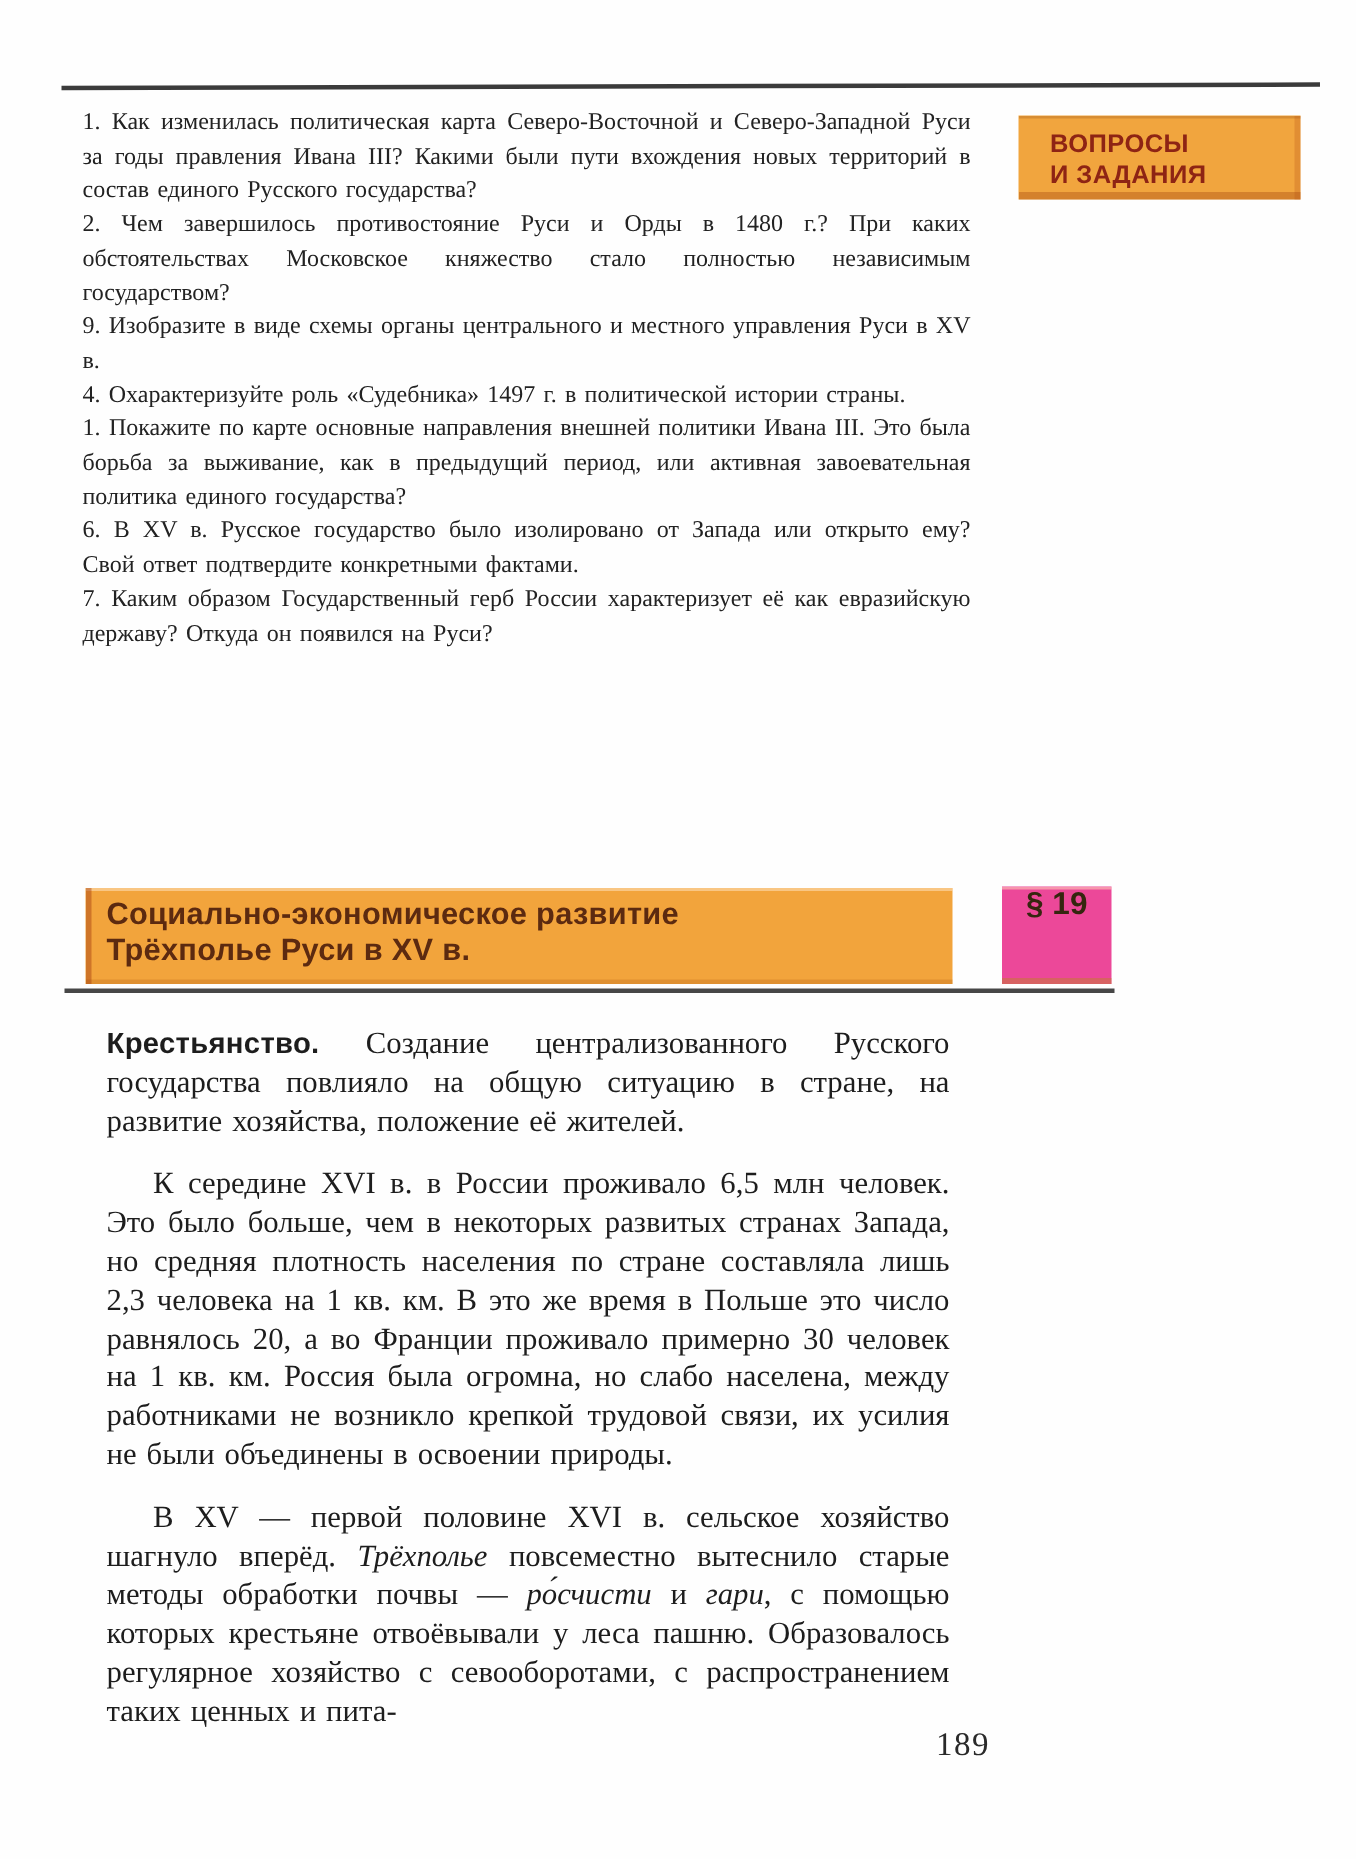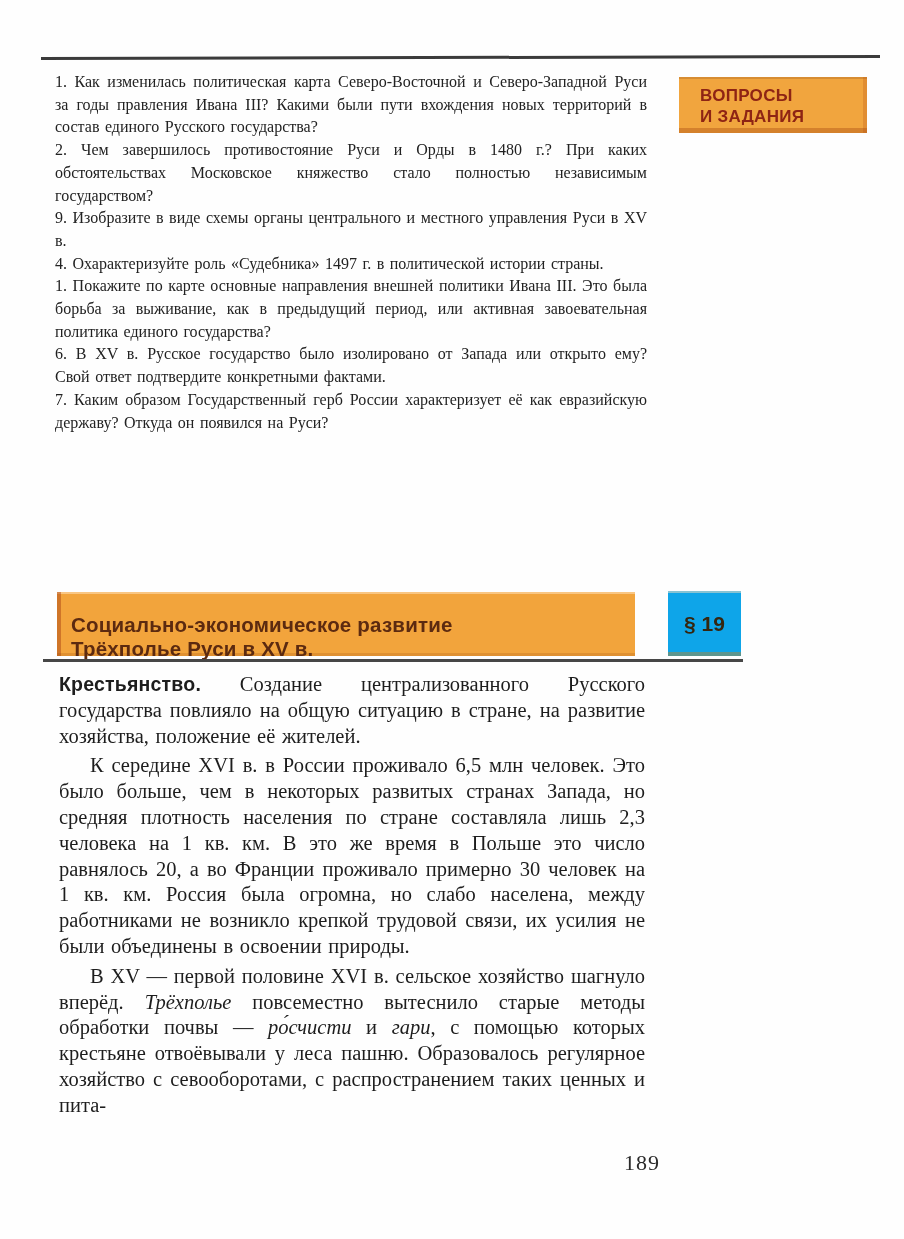--- a/index.html
+++ b/index.html
@@ -75,41 +75,40 @@
     height: 64px;
     background: #f2a43c;
     box-shadow: inset 4px 0 0 rgba(165, 60, 15, 0.45),
                 inset 0 2px 0 rgba(255, 225, 190, 0.55),
                 inset 0 -3px 0 rgba(190, 110, 30, 0.35);
     font-family: "Liberation Sans", sans-serif;
     font-weight: bold;
     font-size: 20.5px;
     line-height: 24px;
     color: #5c2a10;
-    padding: 21px 0 0 14px;
+    padding: 6px 0 0 14px;
     box-sizing: border-box;
     letter-spacing: 0.2px;
   }
 
   
   .para-box {
     position: absolute;
     left: 668px;
     top: 591px;
     width: 73px;
     height: 65px;
-    background: #0ea5e9;
+    background: #ec4899;
     box-shadow: inset 0 -4px 0 rgba(190, 130, 30, 0.45),
                 inset 0 2px 0 rgba(255, 225, 190, 0.5);
     font-family: "Liberation Sans", sans-serif;
     font-weight: bold;
     font-size: 21px;
     color: #35260f;
     display: flex;
-    align-items: center;
     justify-content: center;
     box-sizing: border-box;
   }
 
   
   .heading-rule {
     position: absolute;
     left: 43px;
     top: 659px;
     width: 700px;
@@ -123,21 +122,21 @@
     left: 55px;
     top: 668px;
     width: 594px;
     font-size: 20.5px;
     line-height: 25.8px;
     text-align: justify;
     word-spacing: 1.5px;
     color: #1d1d1d;
   }
   .body-text p {
-    margin: 4px;
+    margin: 16px;
     padding: 0;
   }
   .body-text p.indent {
     text-indent: 31px;
   }
   .seg-lead {
     font-family: "Liberation Sans", sans-serif;
     font-weight: bold;
     font-size: 19.5px;
     letter-spacing: 0.2px;

